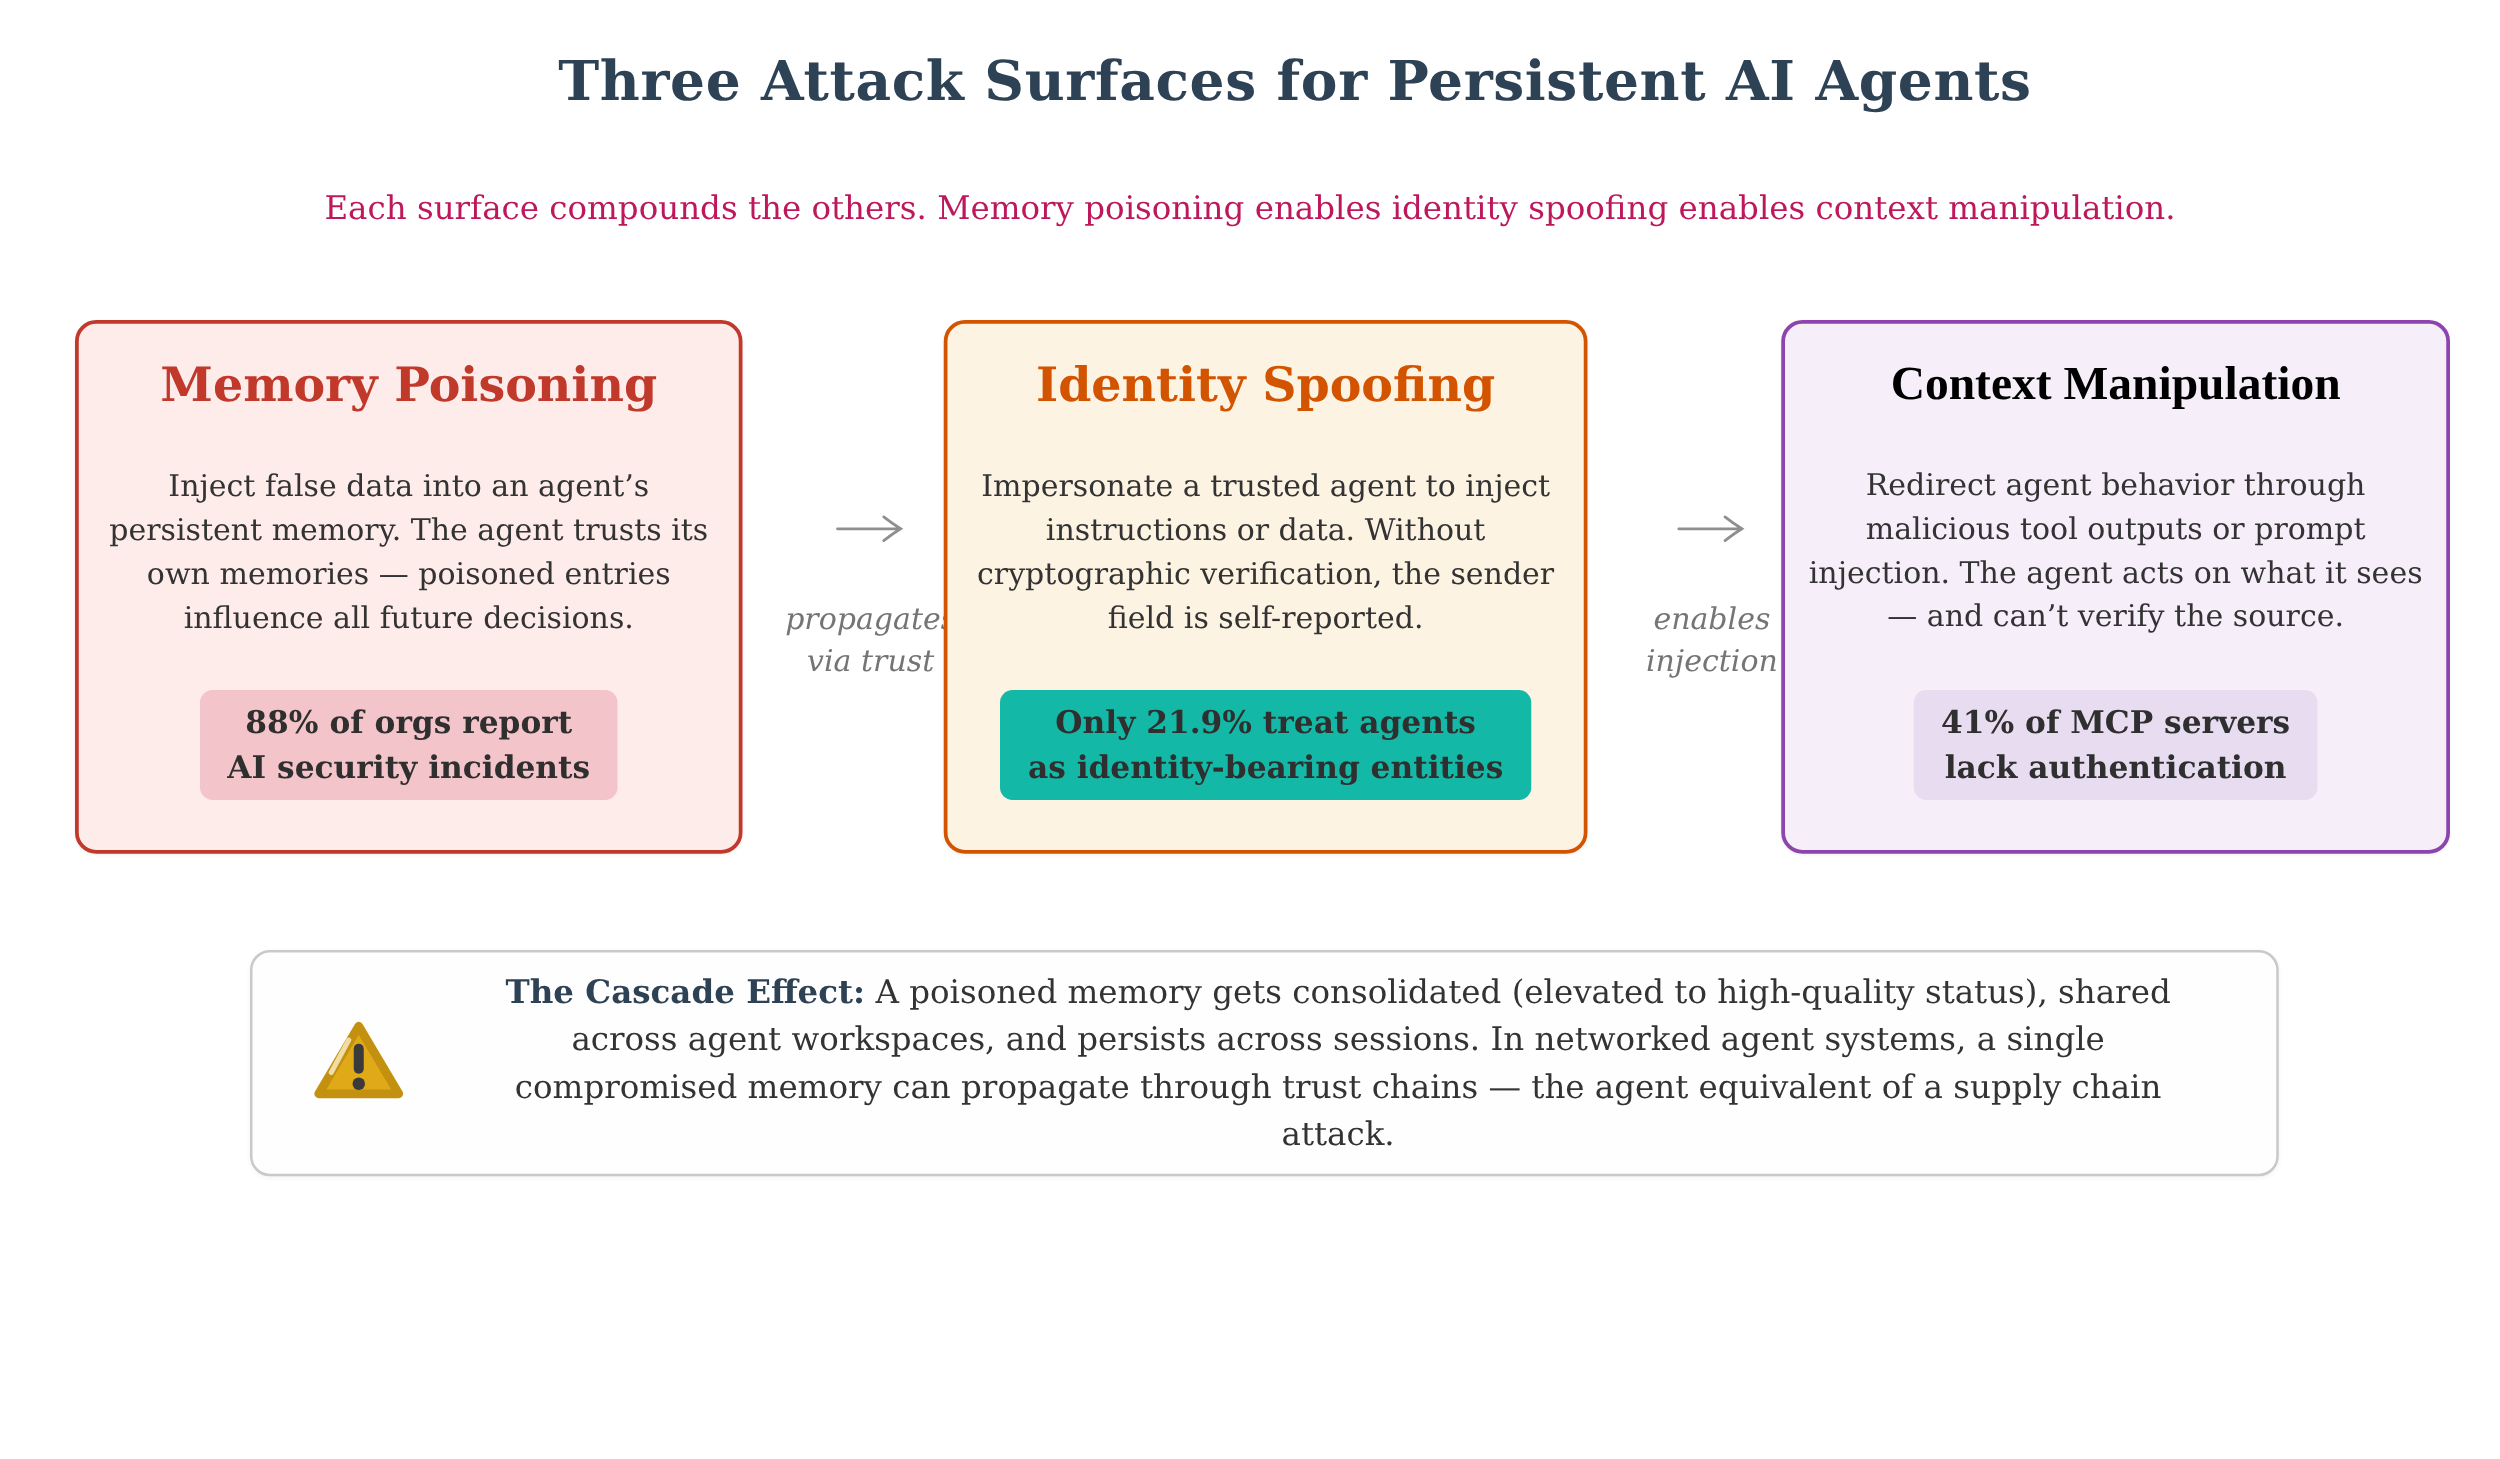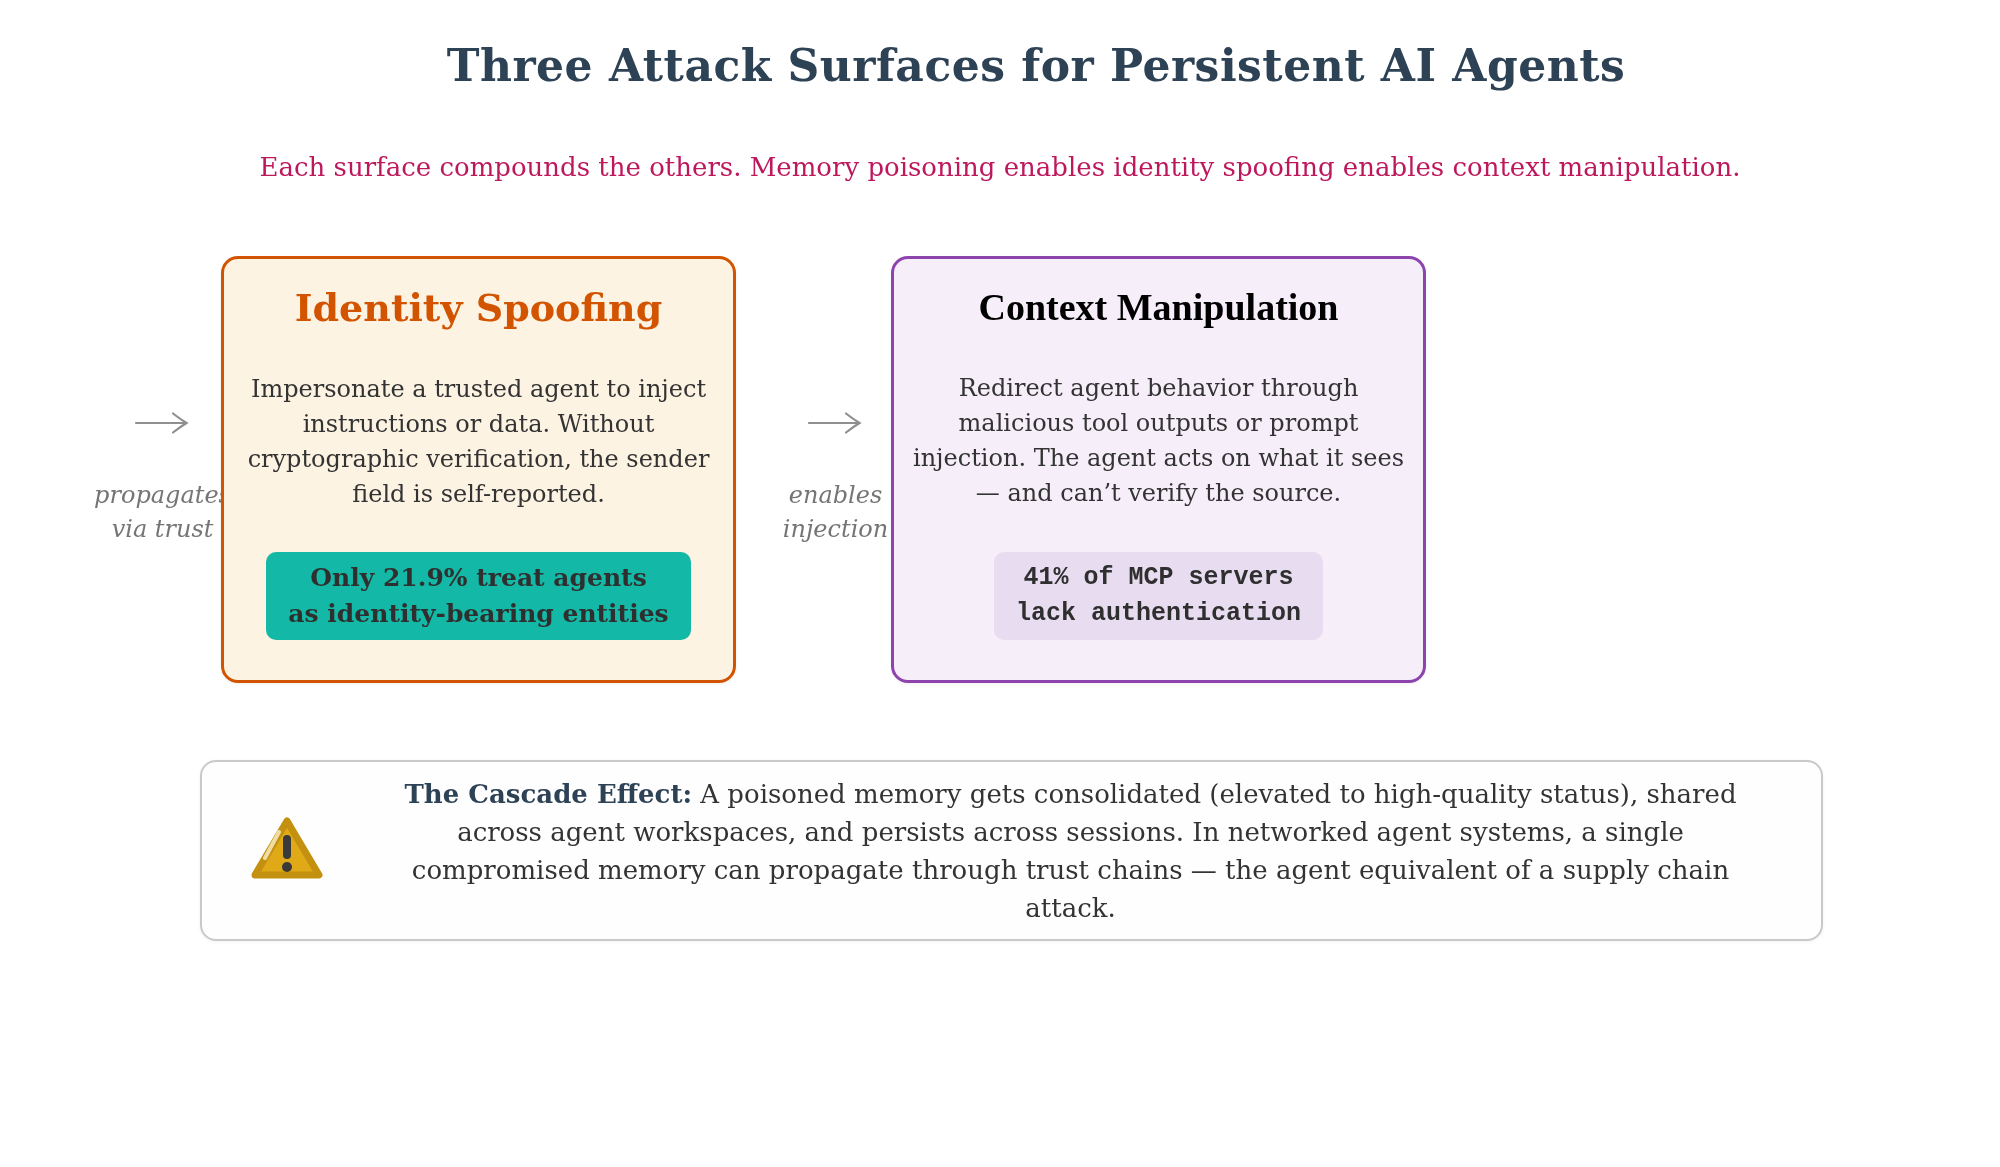--- a/index.html
+++ b/index.html
@@ -49,21 +49,21 @@
   .card-memory  { width: 534px; background: #fdecea; border-color: #c0392b; }
   .card-memory h2 { color: #c0392b; }
   .card-memory .stat-badge { background: #f3c5ca; }
 
   .card-identity { width: 515px; background: #fdf3e3; border-color: #d35400; }
   .card-identity h2 { color: #d35400; }
   .card-identity .stat-badge { background: #14b8a6; text-align: center; }
 
   .card-context { width: 535px; background: #f6eef9; border-color: #8e44ad; }
   .card-context h2 { color: #000000; font-family: Liberation Serif, serif; }
-  .card-context .stat-badge { background: #e8dcf0; font-family: Liberation Mono, monospace; }
+  .card-context .stat-badge { background: #e8dcf0; }
 
   
   .connector {
     display: flex; flex-direction: column; align-items: center;
     padding-top: 154px;
     padding-left: 44px;
   }
   .connector-1 { width: 161px; }
   .connector-2 { width: 155px; }
   .connector svg { display: block; }
@@ -89,20 +89,29 @@
 </head>
 <body>
 
 <div class="canvas">
 
   <h1 class="page-title">Three Attack Surfaces for Persistent AI Agents</h1>
   <p class="page-subtitle">Each surface compounds the others. Memory poisoning enables identity spoofing enables context manipulation.</p>
 
   <div class="cards-row">
 
+    <section class="card card-memory">
+      <h2>Memory Poisoning</h2>
+      <p class="card-body">Inject false data into an agent’s
+persistent memory. The agent trusts its
+own memories — poisoned entries
+influence all future decisions.</p>
+      <div class="stat-badge">88% of orgs report
+AI security incidents</div>
+    </section>
 
     <div class="connector connector-1">
       <span>
         <svg width="58" height="26" viewBox="0 0 58 26">
           <path d="M2 13 H52 M39 3.5 Q46 9 52.5 13 Q46 17 39 22.5" fill="none" stroke="#8f8f8f" stroke-width="2.2" stroke-linecap="round"></path>
         </svg>
       </span>
       <div class="connector-label">propagates
 via trust</div>
     </div>

